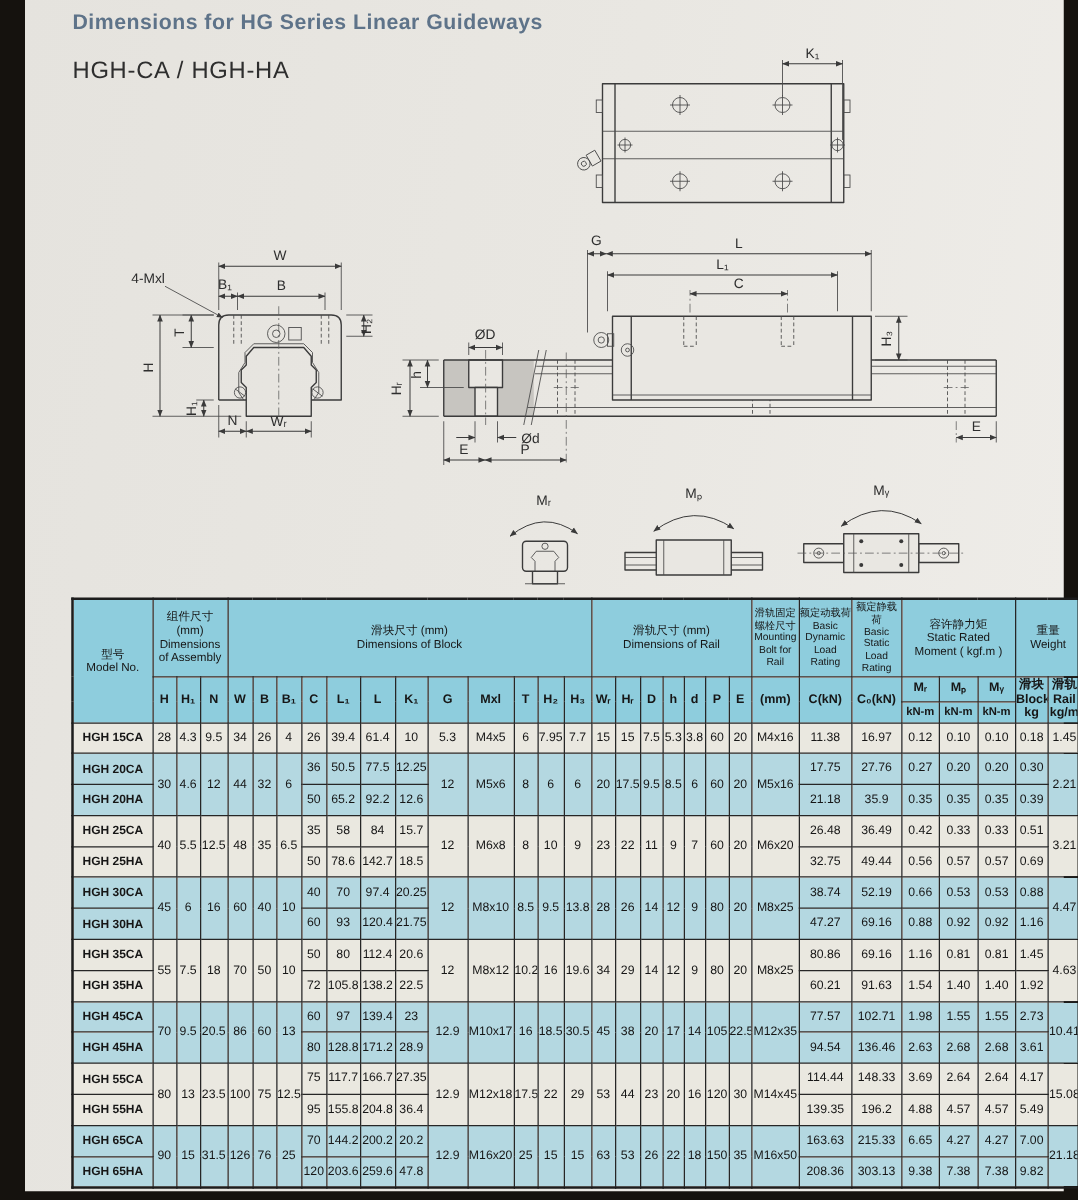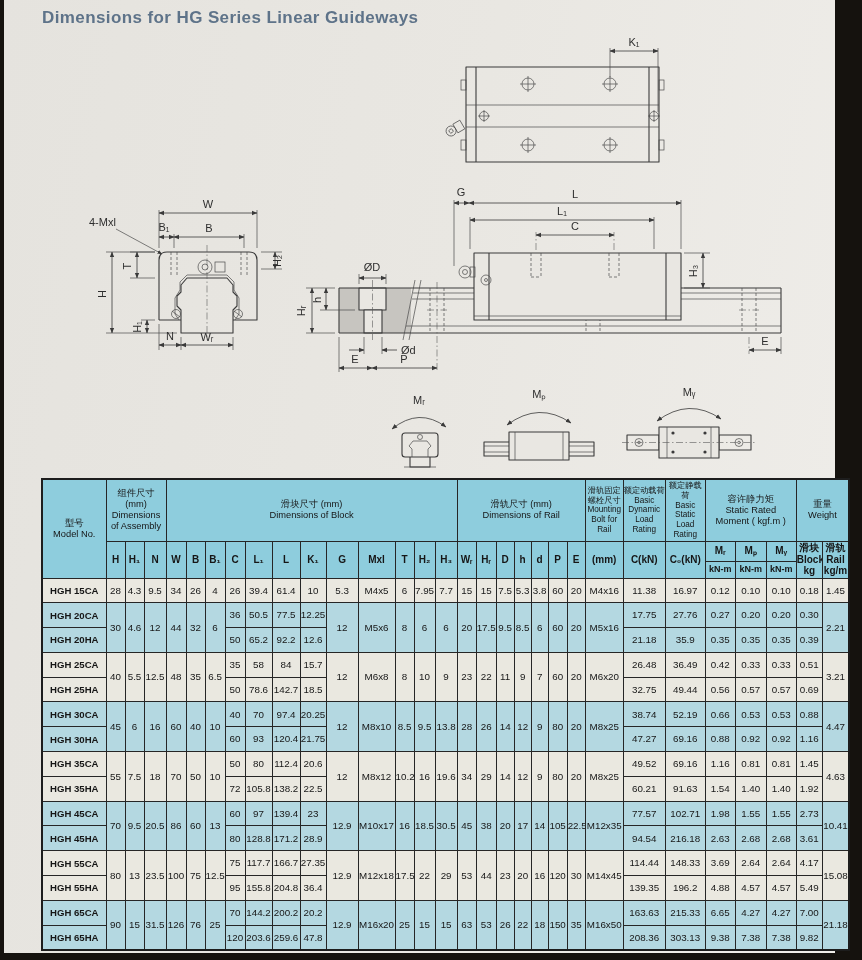--- a/index.html
+++ b/index.html
@@ -1,18 +1,18 @@
 <!DOCTYPE html>
 <html><head>
 <meta charset="utf-8">
 <style>
   * { margin:0; padding:0; box-sizing:border-box; }
   html,body { width:862px; height:960px; }
   body { background:#15120e; font-family:"Liberation Sans",sans-serif; position:relative; overflow:hidden; }
-  .page { position:absolute; left:4px; top:0; width:831px; height:953px;
+  .page { position:absolute; left:20px; top:0; width:831px; height:953px;
           background:linear-gradient(100deg,#e5e3de 0%,#e9e7e2 50%,#efede9 100%); }
   .title { position:absolute; left:38px; top:8px; font-size:17px; font-weight:bold;
            color:#5e7389; letter-spacing:.4px; }
   .subtitle { position:absolute; left:38px; top:46px; font-size:19px; color:#2e2e2e; letter-spacing:.6px; }
 
   svg { position:absolute; overflow:visible; }
   svg text { font-family:"Liberation Sans",sans-serif; font-size:11px; fill:#2e2e2e; }
   .oline { stroke:#3b3b3b; stroke-width:1.1; fill:none; stroke-linejoin:round; }
   .fillp { fill:#e9e7e2; }
   .gray  { fill:#c7c5c0; }
@@ -41,20 +41,21 @@
   tr.hr3 { height:17px; }
   tbody tr.white td { background:#eae8e0; }
   tbody tr.blue  td { background:#b4d8e1; }
   tbody td.model { font-weight:bold; font-size:9.6px; }
 </style>
 </head>
 <body>
 
 <div class="page">
   <div class="title">Dimensions for HG Series Linear Guideways</div>
+  <div class="subtitle">HGH-CA / HGH-HA</div>
 
   <svg class="s1" style="left:432px; top:35px;" width="300" height="150" viewBox="0 0 300 150">
     <defs>
       <marker id="a1" viewBox="0 0 8 8" refX="7.5" refY="4" markerWidth="7" markerHeight="7" orient="auto-start-reverse">
         <path d="M0,0.8 L8,4 L0,7.2 z" fill="#3a3a3a"></path>
       </marker>
     </defs>
     <rect class="oline" x="30" y="32" width="193" height="95"></rect>
     <line class="oline" x1="40" y1="32" x2="40" y2="127"></line>
     <line class="oline" x1="213" y1="32" x2="213" y2="127"></line>
@@ -641,21 +642,21 @@
             <td rowspan="2">16</td>
             <td rowspan="2">19.6</td>
             <td rowspan="2">34</td>
             <td rowspan="2">29</td>
             <td rowspan="2">14</td>
             <td rowspan="2">12</td>
             <td rowspan="2">9</td>
             <td rowspan="2">80</td>
             <td rowspan="2">20</td>
             <td rowspan="2">M8x25</td>
-            <td>49.52</td>
+            <td>80.86</td>
             <td>69.16</td>
             <td>1.16</td>
             <td>0.81</td>
             <td>0.81</td>
             <td>1.45</td>
             <td rowspan="2">4.63</td>
           </tr>
           <tr class="white">
             <td class="model">HGH 35HA</td>
             <td>72</td>
@@ -702,21 +703,21 @@
             <td>2.73</td>
             <td rowspan="2">10.41</td>
           </tr>
           <tr class="blue">
             <td class="model">HGH 45HA</td>
             <td>80</td>
             <td>128.8</td>
             <td>171.2</td>
             <td>28.9</td>
             <td>94.54</td>
-            <td>216.18</td>
+            <td>136.46</td>
             <td>2.63</td>
             <td>2.68</td>
             <td>2.68</td>
             <td>3.61</td>
           </tr>
           <tr class="white">
             <td class="model">HGH 55CA</td>
             <td rowspan="2">80</td>
             <td rowspan="2">13</td>
             <td rowspan="2">23.5</td>

